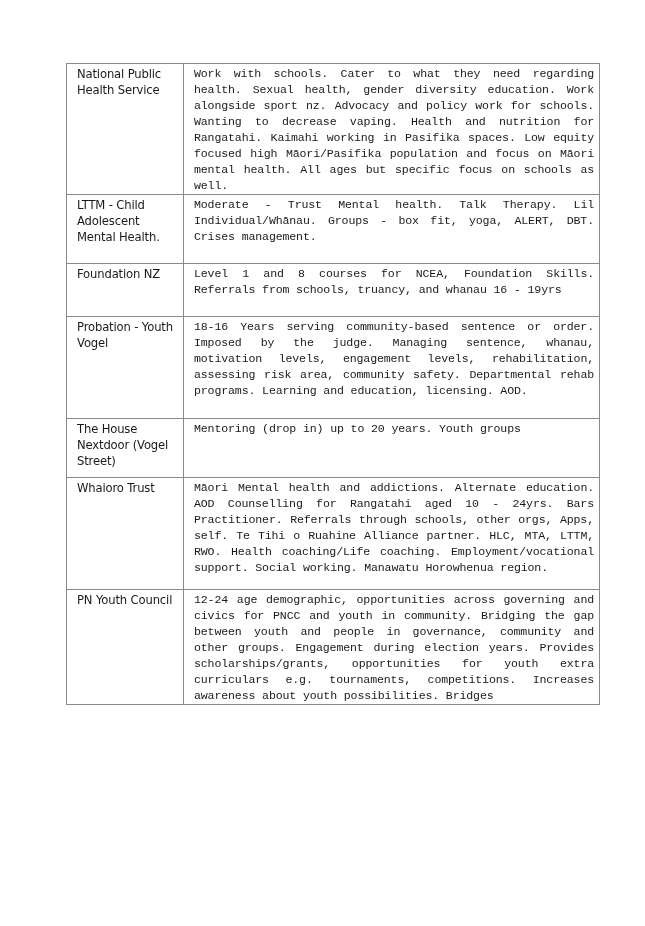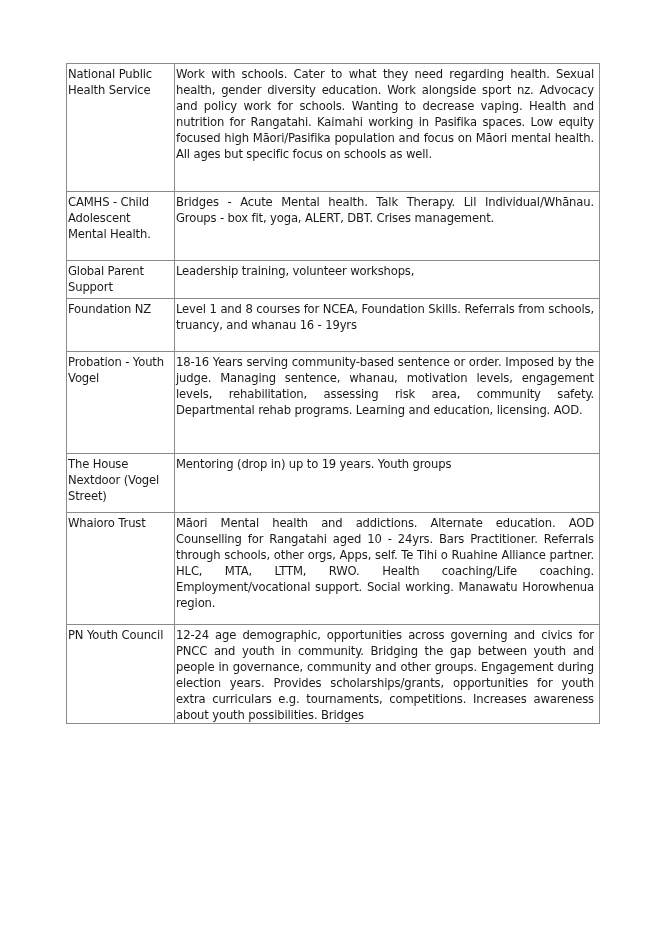--- a/index.html
+++ b/index.html
@@ -28,30 +28,31 @@
       width: 534px;
       border-collapse: collapse;
       table-layout: fixed;
       font-size: 11.6px;
       line-height: 16px;
       letter-spacing: -0.15px;
     }
     table.services td {
       border: 1px solid #8a8a8a;
       vertical-align: top;
-      padding: 2px 5px 0 1px;
+      padding: 2px 5px 0 10px;
       overflow: hidden;
     }
     td.org {
       width: 101px;
       text-align: left;
     }
     td.desc {
       text-align: justify;
       padding-right: 5px;
+      font-family: Liberation Mono, monospace;
     }
     tr.r0 td { height: 125px; }
     tr.r1 td { height: 66px; }
     tr.r2 td { height: 35px; }
     tr.r3 td { height: 50px; }
     tr.r4 td { height: 65px; }
     tr.r5 td { height: 99px; }
     tr.r6 td { height: 56px; }
     tr.r7 td { height: 109px; margin-top: 24px; }
     tr.r8 td { height: 66px; }
@@ -61,38 +62,34 @@
 <body>
 
 <div class="page">
   <table class="services">
     <tbody>
       <tr class="r0">
         <td class="org">National Public Health Service</td>
         <td class="desc">Work with schools. Cater to what they need regarding health. Sexual health, gender diversity education. Work alongside sport nz. Advocacy and policy work for schools. Wanting to decrease vaping. Health and nutrition for Rangatahi. Kaimahi working in Pasifika spaces. Low equity focused high Māori/Pasifika population and focus on Māori mental health. All ages but specific focus on schools as well.</td>
       </tr>
       <tr class="r1">
-        <td class="org">CAMHS - Child Adolescent Mental Health.</td>
-        <td class="desc">Bridges - Acute Mental health. Talk Therapy. Lil Individual/Whānau. Groups - box fit, yoga, ALERT, DBT. Crises management.</td>
-      </tr>
-      <tr class="r2">
-        <td class="org">Global Parent Support</td>
-        <td class="desc">Leadership training, volunteer workshops,</td>
+        <td class="org">LTTM - Child Adolescent Mental Health.</td>
+        <td class="desc">Moderate - Trust Mental health. Talk Therapy. Lil Individual/Whānau. Groups - box fit, yoga, ALERT, DBT. Crises management.</td>
       </tr>
       <tr class="r3">
         <td class="org">Foundation NZ</td>
         <td class="desc">Level 1 and 8 courses for NCEA, Foundation Skills. Referrals from schools, truancy, and whanau 16 - 19yrs</td>
       </tr>
       <tr class="r5">
         <td class="org">Probation - Youth Vogel</td>
         <td class="desc">18-16 Years serving community-based sentence or order. Imposed by the judge. Managing sentence, whanau, motivation levels, engagement levels, rehabilitation, assessing risk area, community safety. Departmental rehab programs. Learning and education, licensing. AOD.</td>
       </tr>
       <tr class="r6">
         <td class="org">The House Nextdoor (Vogel Street)</td>
-        <td class="desc">Mentoring (drop in) up to 19 years. Youth groups</td>
+        <td class="desc">Mentoring (drop in) up to 20 years. Youth groups</td>
       </tr>
       <tr class="r7">
         <td class="org">Whaioro Trust</td>
         <td class="desc">Māori Mental health and addictions. Alternate education. AOD Counselling for Rangatahi aged 10 - 24yrs. Bars Practitioner. Referrals through schools, other orgs, Apps, self. Te Tihi o Ruahine Alliance partner. HLC, MTA, LTTM, RWO. Health coaching/Life coaching. Employment/vocational support. Social working. Manawatu Horowhenua region.</td>
       </tr>
       <tr class="r9">
         <td class="org">PN Youth Council</td>
         <td class="desc">12-24 age demographic, opportunities across governing and civics for PNCC and youth in community. Bridging the gap between youth and people in governance, community and other groups. Engagement during election years.  Provides scholarships/grants, opportunities for youth extra curriculars e.g. tournaments, competitions. Increases awareness about youth possibilities. Bridges</td>
       </tr>
     </tbody>

